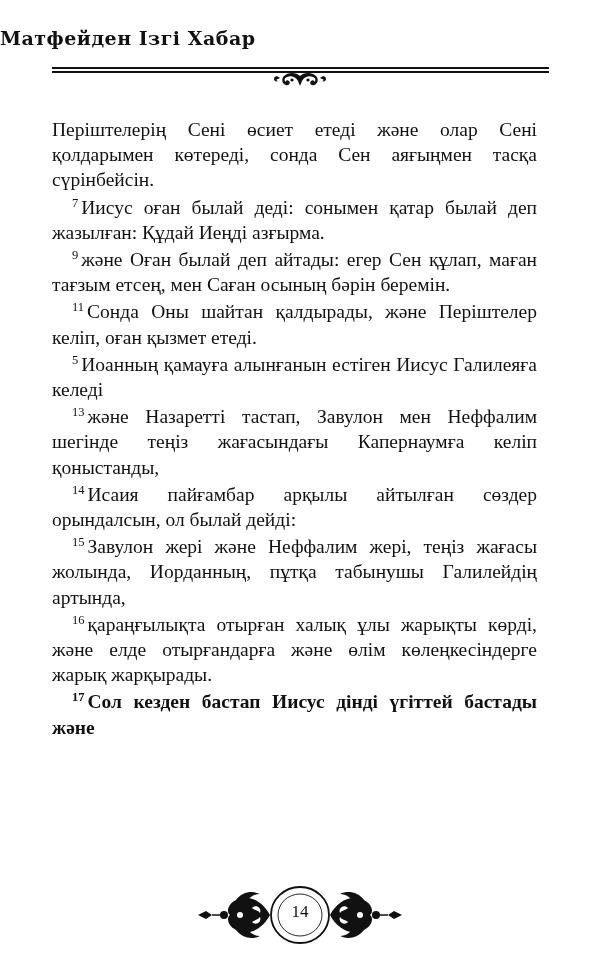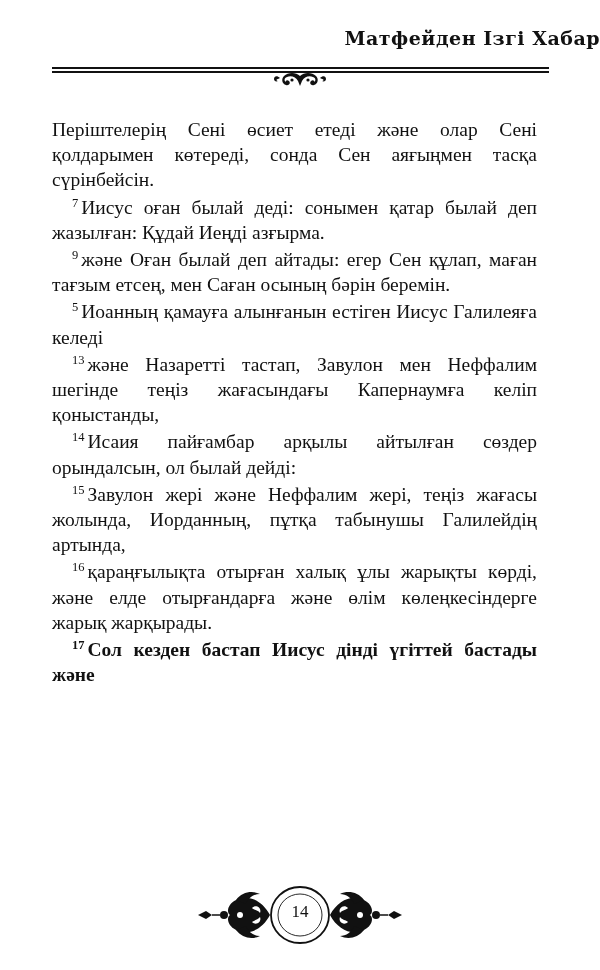--- a/index.html
+++ b/index.html
@@ -1,21 +1,21 @@
 <!DOCTYPE html>
 <html><head>
   <meta charset="utf-8">
   <style>
     html, body { margin: 0; padding: 0; background: #ffffff; }
     body {
       width: 600px; height: 970px; position: relative; overflow: hidden;
       font-family: "Liberation Serif", "DejaVu Serif", serif; color: #111;
     }
     .header-title {
-      position: absolute; top: 27px; left: 0; width: 600px; text-align: right;
+      position: absolute; top: 27px; left: 0; width: 600px; text-align: left;
       font-family: "DejaVu Serif", "Liberation Serif", serif;
       font-weight: bold; font-size: 19px; letter-spacing: 0.5px; color: #111;
     }
     .rule { position: absolute; left: 52px; width: 497px; background: #111; }
     .rule-top { top: 67px; height: 2px; }
     .rule-bottom { top: 71px; height: 1.5px; }
     .head-ornament { position: absolute; top: 70px; left: 270px; width: 60px; height: 20px; }
     .body-text {
       position: absolute; top: 117px; left: 52px; width: 497px;
       font-size: 19.5px; line-height: 25.2px; text-align: justify;
@@ -44,20 +44,21 @@
     <path d="M50 8 C53 5, 56 6, 56 9 C56 11, 54 12, 52 11 C54 11, 54 9, 52 9 Z"></path>
     <circle cx="22" cy="10" r="1.6"></circle>
     <circle cx="38" cy="10" r="1.6"></circle>
   </g>
 </svg>
 
 <div class="body-text">
   <p class="first">Періштелерің Сені өсиет етеді және олар Сені қолдарымен көтереді, сонда Сен аяғыңмен тасқа сүрінбейсін.</p>
   <p class="verse"><span class="vnum">7</span><span>Иисус оған былай деді: сонымен қатар былай деп жазылған: Құдай Иеңді азғырма.</span></p>
   <p class="verse"><span class="vnum">9</span><span>және Оған былай деп айтады: егер Сен құлап, маған тағзым етсең, мен Саған осының бәрін беремін.</span></p>
+  <p class="verse"><span class="vnum">11</span><span>Сонда Оны шайтан қалдырады, және Періштелер келіп, оған қызмет етеді.</span></p>
   <p class="verse"><span class="vnum">5</span><span>Иоанның қамауға алынғанын естіген Иисус Галилеяға келеді</span></p>
   <p class="verse"><span class="vnum">13</span><span>және Назаретті тастап, Завулон мен Неффалим шегінде теңіз жағасындағы Капернаумға келіп қоныстанды,</span></p>
   <p class="verse"><span class="vnum">14</span><span>Исаия пайғамбар арқылы айтылған сөздер орындалсын, ол былай дейді:</span></p>
   <p class="verse"><span class="vnum">15</span><span>Завулон жері және Неффалим жері, теңіз жағасы жолында, Иорданның, пұтқа табынушы Галилейдің артында,</span></p>
   <p class="verse"><span class="vnum">16</span><span>қараңғылықта отырған халық ұлы жарықты көрді, және елде отырғандарға және өлім көлеңкесіндерге жарық жарқырады.</span></p>
   <p class="verse" style="text-align-last: justify; font-weight: bold;"><span class="vnum">17</span><span>Сол кезден бастап Иисус дінді үгіттей бастады және</span></p>
 </div>
 
 <div class="footer">
   <svg width="220" height="70" viewBox="0 0 220 70" style="position:absolute;left:0;top:0;">

